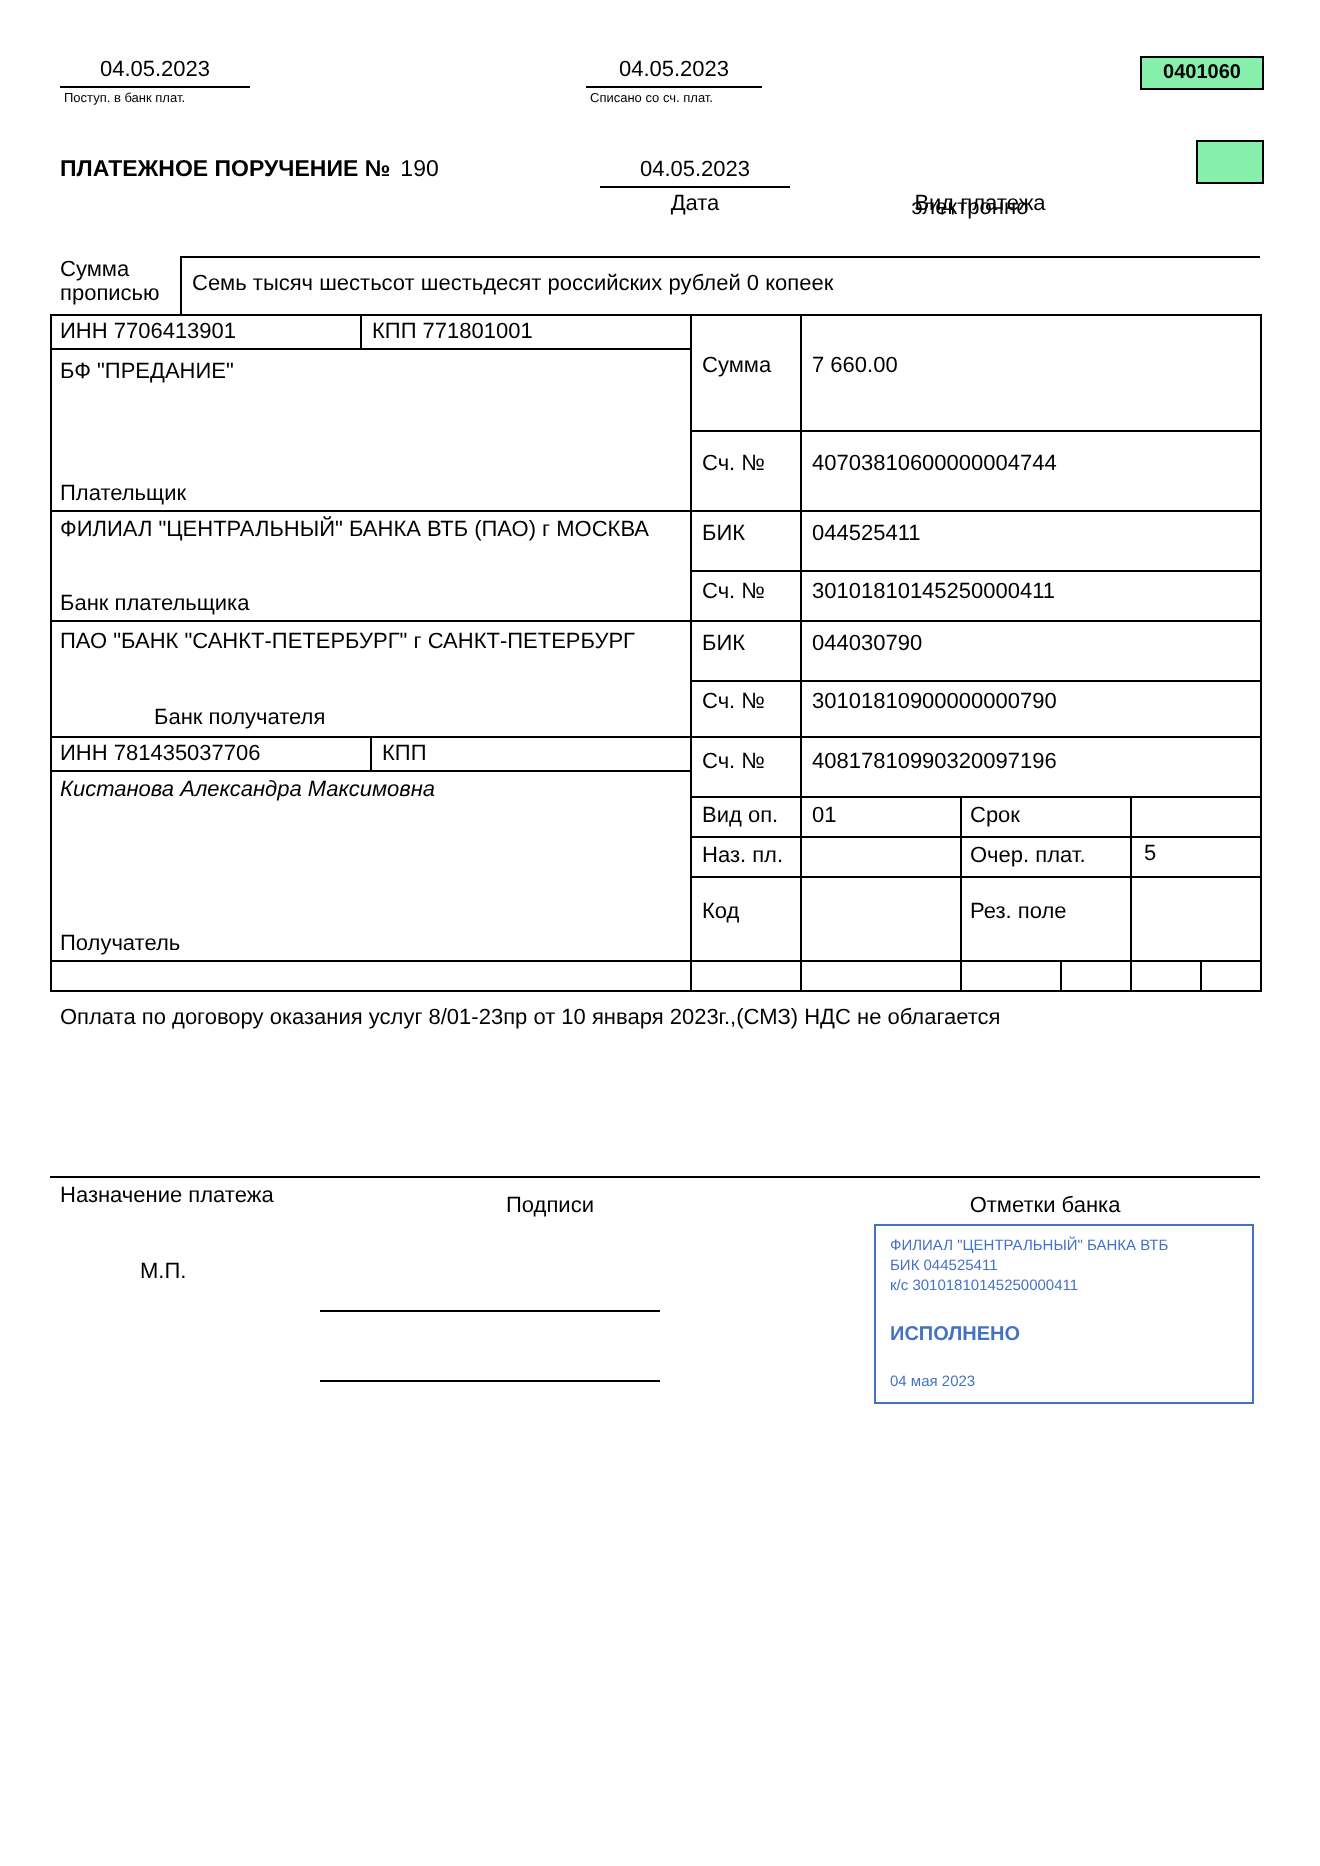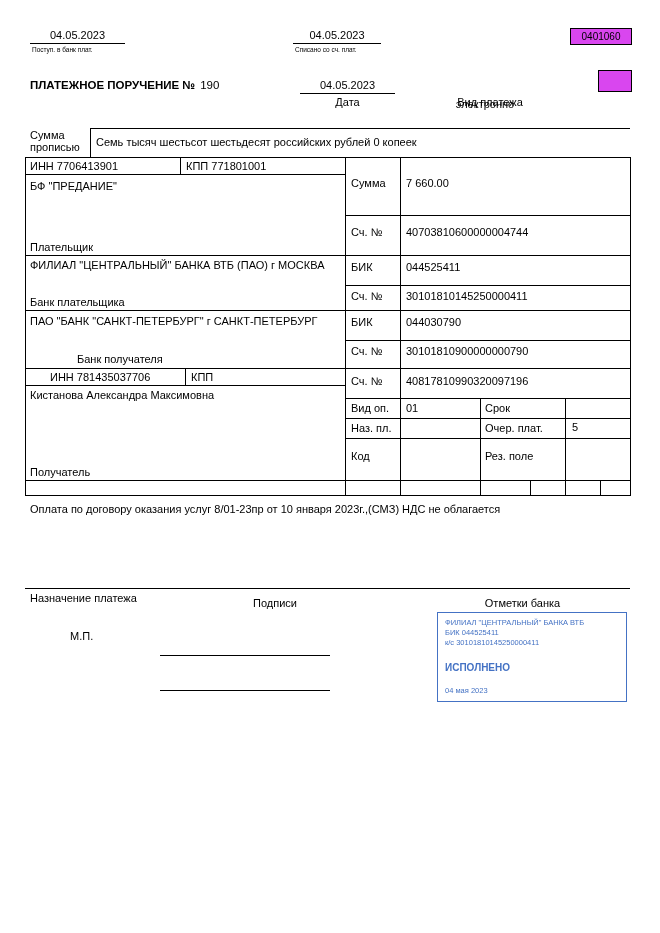--- a/index.html
+++ b/index.html
@@ -5,21 +5,21 @@
   * { margin:0; padding:0; box-sizing:border-box; }
   html,body { background:#fff; }
   body { font-family:"Liberation Sans", sans-serif; color:#000; }
   .page { position:relative; width:660px; height:933px; background:#ffffff; overflow:hidden; }
   .t { position:absolute; font-size:11px; line-height:12px; white-space:nowrap; }
   .small { font-size:6.5px; line-height:8px; }
   .bold { font-weight:bold;text-align:center; }
   .center { text-align:center; }
   .hl { position:absolute; height:1px; background:#000; }
   .vl { position:absolute; width:1px; background:#000; }
-  .box { position:absolute; border:1px solid #000; background:#d946ef; }
+  .box { position:absolute; border:1px solid #000; background:#86efac;font-weight:bold; }
   .codebox { font-size:10px; line-height:15px; text-align:center; }
   .titlewrap { position:absolute; display:flex; gap:5px; font-size:11.5px; line-height:13px; white-space:nowrap; }
   .stamp { position:absolute; border:1px solid #4472c4; color:#4472c4; padding:5px 7px; }
   .stamp-line { font-size:7.5px; line-height:10px; white-space:nowrap; }
   .stamp-status { font-size:10px; line-height:12px; font-weight:bold; margin-top:14px; }
   .stamp-date { font-size:7.5px; line-height:10px; margin-top:12px; }
 </style>
 </head>
 <body>
 
@@ -94,23 +94,23 @@
   <div class="t" style="left:351px;top:290px;">Сч. №</div>
   <div class="t" style="left:406px;top:290px;">30101810145250000411</div>
 
   <div class="t" style="left:30px;top:315px;">ПАО "БАНК "САНКТ-ПЕТЕРБУРГ" г САНКТ-ПЕТЕРБУРГ</div>
   <div class="t" style="left:30px;top:353px;margin-left:47px;">Банк получателя</div>
   <div class="t" style="left:351px;top:316px;">БИК</div>
   <div class="t" style="left:406px;top:316px;">044030790</div>
   <div class="t" style="left:351px;top:345px;">Сч. №</div>
   <div class="t" style="left:406px;top:345px;">30101810900000000790</div>
 
-  <div class="t" style="left:30px;top:371px;margin-left:20px;">ИНН 781435037706</div>
+  <div class="t" style="left:30px;top:371px;">ИНН 781435037706</div>
   <div class="t" style="left:191px;top:371px;">КПП</div>
-  <div class="t" style="left:30px;top:389px;">Кистанова Александра Максимовна</div>
+  <div class="t" style="left:30px;top:389px;font-style:italic;">Кистанова Александра Максимовна</div>
   <div class="t" style="left:30px;top:466px;">Получатель</div>
   <div class="t" style="left:351px;top:375px;">Сч. №</div>
   <div class="t" style="left:406px;top:375px;">40817810990320097196</div>
   <div class="t" style="left:351px;top:402px;">Вид оп.</div>
   <div class="t" style="left:406px;top:402px;">01</div>
   <div class="t" style="left:485px;top:402px;">Срок</div>
   <div class="t" style="left:351px;top:422px;">Наз. пл.</div>
   <div class="t" style="left:485px;top:422px;">Очер. плат.</div>
   <div class="t" style="left:572px;top:421px;">5</div>
   <div class="t" style="left:351px;top:450px;">Код</div>

